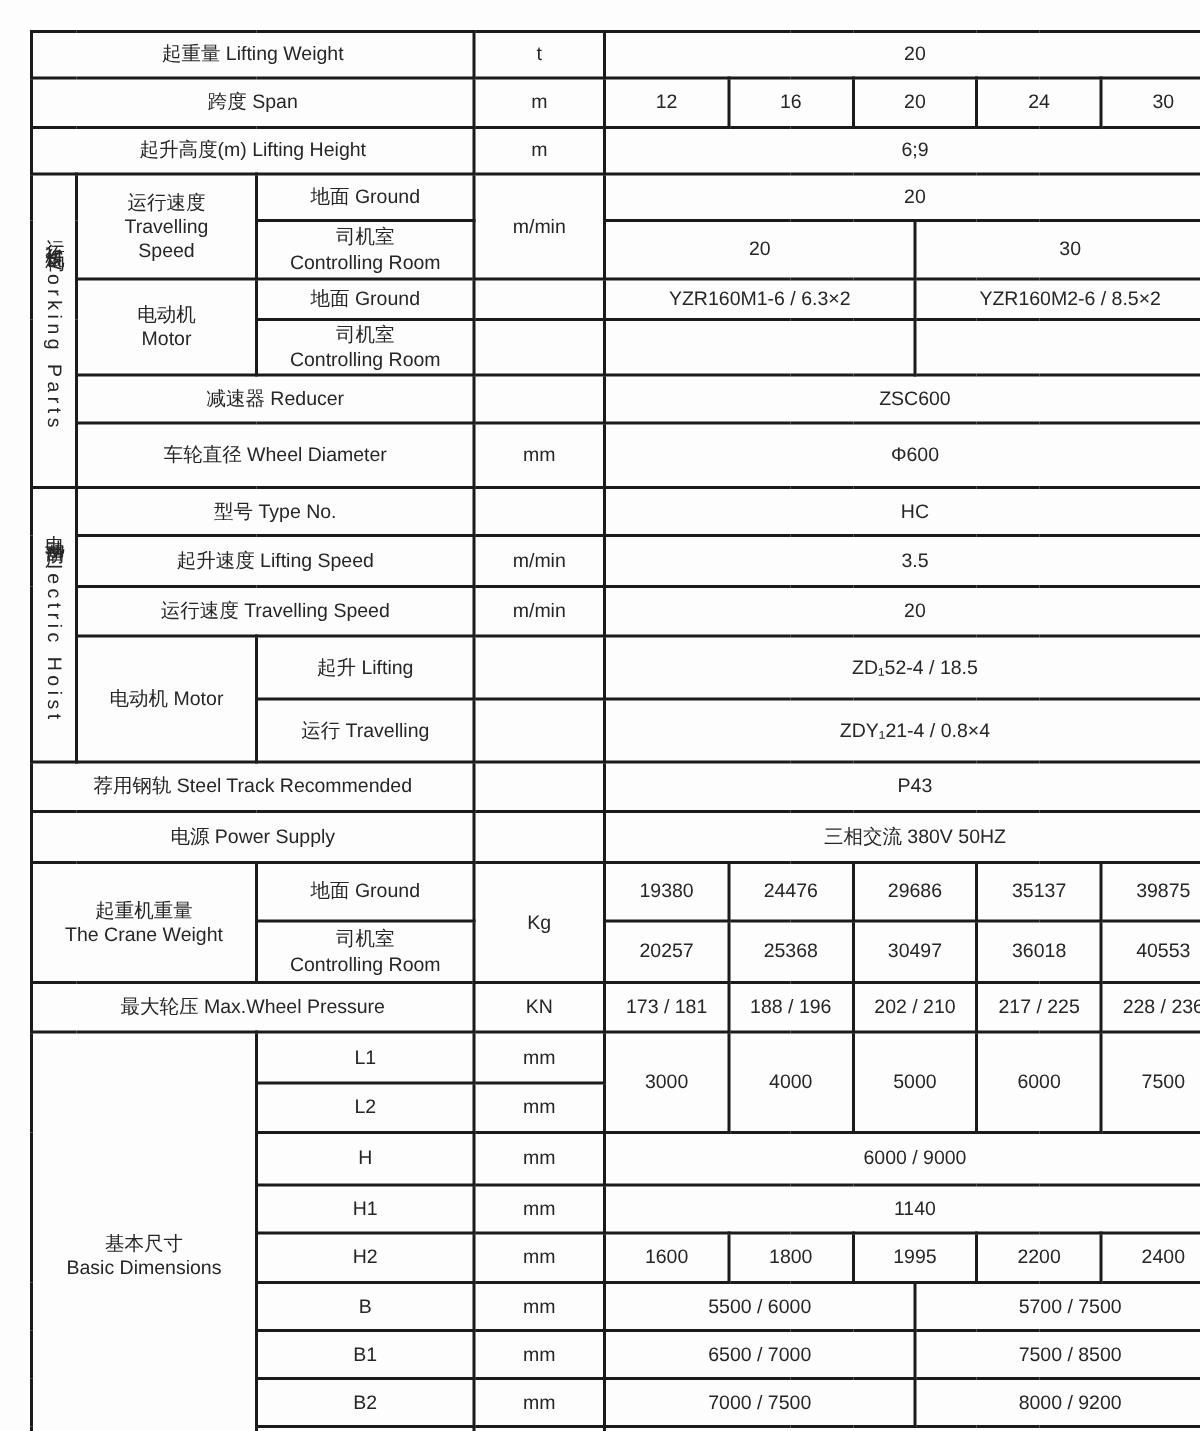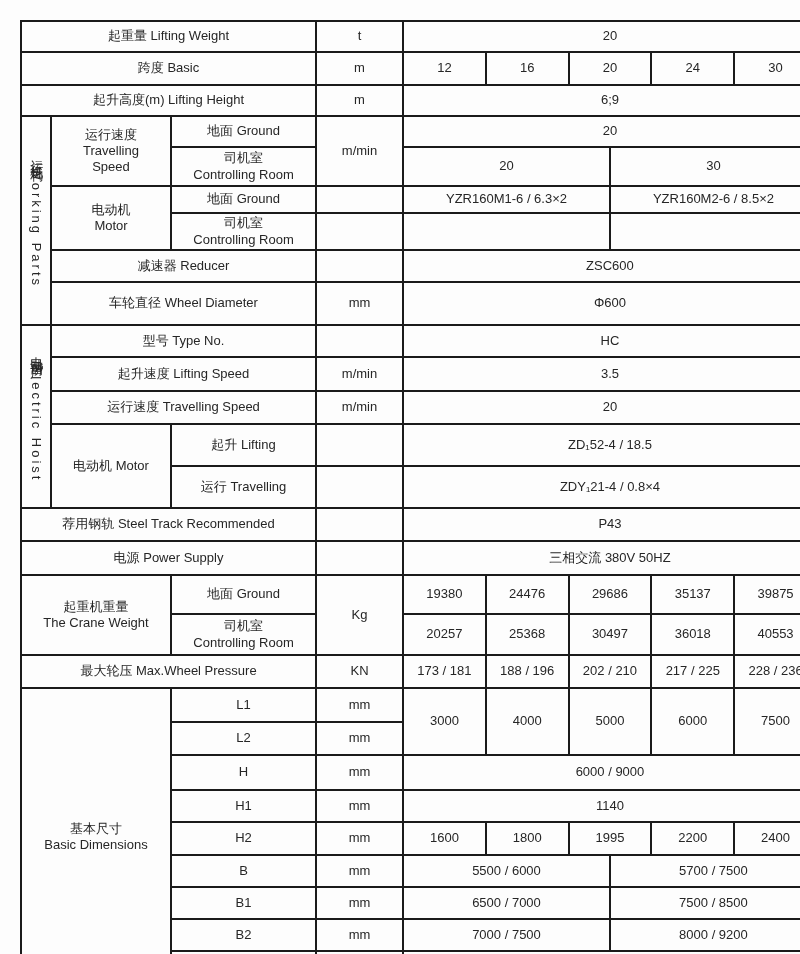--- a/index.html
+++ b/index.html
@@ -36,21 +36,21 @@
   </colgroup>
 
   <tbody>
       <tr style="height:31px">
     <td colspan="3">起重量 Lifting Weight</td>
     <td>t</td>
     <td colspan="10">20</td>
   </tr>
 
   <tr style="height:33px">
-    <td colspan="3">跨度 Basic</td>
+    <td colspan="3">跨度 Span</td>
     <td>m</td>
     <td colspan="2">12</td>
     <td colspan="2">16</td>
     <td colspan="2">20</td>
     <td colspan="2">24</td>
     <td colspan="2">30</td>
   </tr>
 
   <tr style="height:31px">
     <td colspan="3">起升高度(m) Lifting Height</td>

